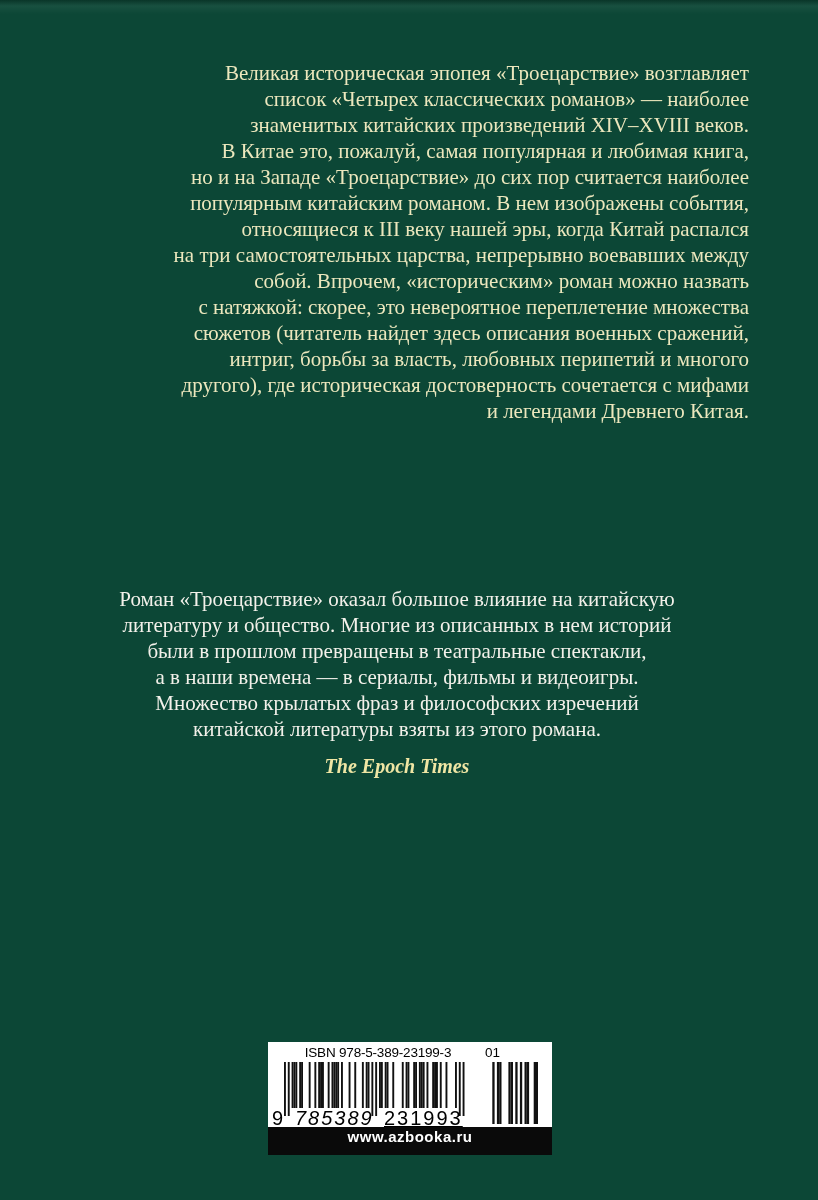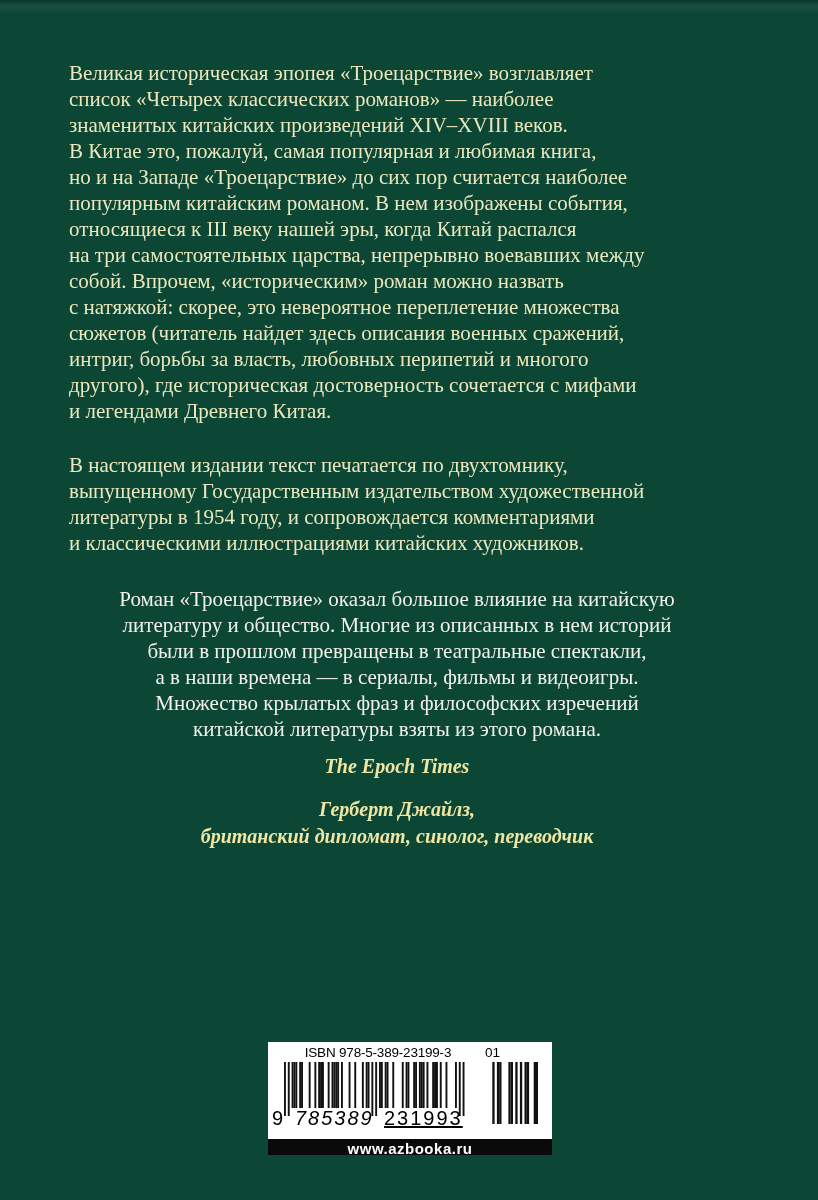--- a/index.html
+++ b/index.html
@@ -21,21 +21,21 @@
     background:var(--bg);
   }
   
   .cover::before{
     content:"";position:absolute;left:0;top:0;right:0;height:14px;
     background:linear-gradient(180deg,rgba(0,0,0,.25),rgba(255,255,255,.05) 6px,rgba(0,0,0,0) 14px);
     pointer-events:none;
   }
   .annotation{
     position:absolute;left:69px;top:60px;width:680px;
-    text-align:left;color:var(--cream);
+    text-align:right;color:var(--cream);
     font-size:21px;line-height:26px;
   }
   .annotation p{margin:0;white-space:pre-line;}
   .annotation p + p{margin-top:28px;}
 
   .reviews{
     position:absolute;left:57px;top:586px;width:680px;
     text-align:center;
   }
   .review{margin:0;padding:0;}
@@ -73,21 +73,21 @@
     letter-spacing:2px;white-space:nowrap;
   }
   .ean-digits.g1{left:23px;font-style:italic;}
   .ean-digits.g2{left:112px;text-decoration:underline;}
   .addon-wrap{
     position:absolute;left:217px;top:3px;width:56px;text-align:left;
   }
   .addon-code{font-size:13.5px;line-height:16px;}
   .addon-wrap svg{display:block;margin:1px auto 0;}
   .site-strip{
-    position:absolute;left:0;right:0;bottom:0;height:16px;
+    position:absolute;left:0;right:0;bottom:0;height:28px;
     background:var(--strip);color:#fff;
     text-align:center;font-size:15px;line-height:19px;
     font-weight:bold;letter-spacing:0.5px;
   }
 </style>
 </head>
 <body>
 
 <main class="cover">
 
@@ -99,42 +99,34 @@
 но и на Западе «Троецарствие» до сих пор считается наиболее
 популярным китайским романом. В нем изображены события,
 относящиеся к III веку нашей эры, когда Китай распался
 на три самостоятельных царства, непрерывно воевавших между
 собой. Впрочем, «историческим» роман можно назвать
 с натяжкой: скорее, это невероятное переплетение множества
 сюжетов (читатель найдет здесь описания военных сражений,
 интриг, борьбы за власть, любовных перипетий и многого
 другого), где историческая достоверность сочетается с мифами
 и легендами Древнего Китая.</p>
-    <p>В настоящем издании текст печатается по двухтомнику,
-выпущенному Государственным издательством художественной
-литературы в 1954 году, и сопровождается комментариями
-и классическими иллюстрациями китайских художников.</p>
   </section>
 
   <section class="reviews">
     <figure class="review epoch">
       <blockquote>Роман «Троецарствие» оказал большое влияние на китайскую
 литературу и общество. Многие из описанных в нем историй
 были в прошлом превращены в театральные спектакли,
 а в наши времена — в сериалы, фильмы и видеоигры.
 Множество крылатых фраз и философских изречений
 китайской литературы взяты из этого романа.</blockquote>
       <figcaption>The Epoch Times</figcaption>
     </figure>
 
     <figure class="review giles">
-      <figcaption>
-        <span class="src-line">Герберт Джайлз,</span>
-        <span class="src-line">британский дипломат, синолог, переводчик</span>
-      </figcaption>
     </figure>
   </section>
 
   <div class="barcode-box">
     <div class="isbn-label">ISBN 978-5-389-23199-3</div>
 
     <div class="ean-wrap">
       <svg id="ean-main" width="200" height="56">
           <rect x="12.00" y="0" width="1.9" height="54" fill="#111"></rect>
           <rect x="15.80" y="0" width="1.9" height="54" fill="#111"></rect>

